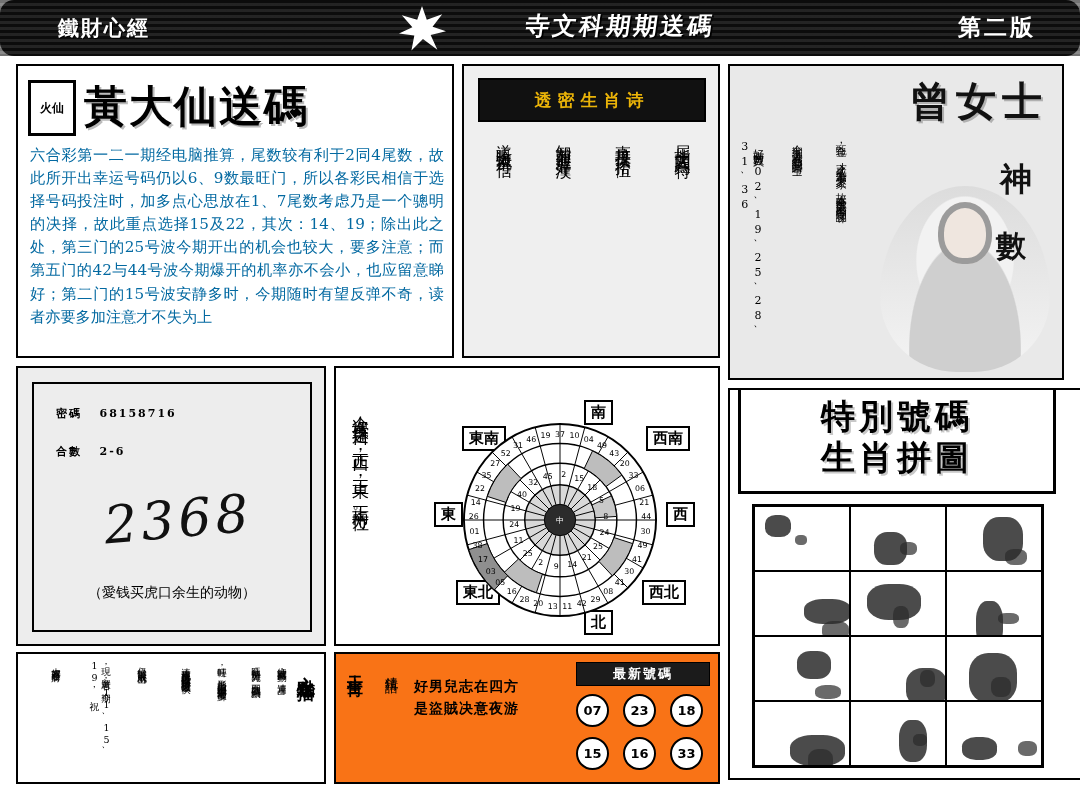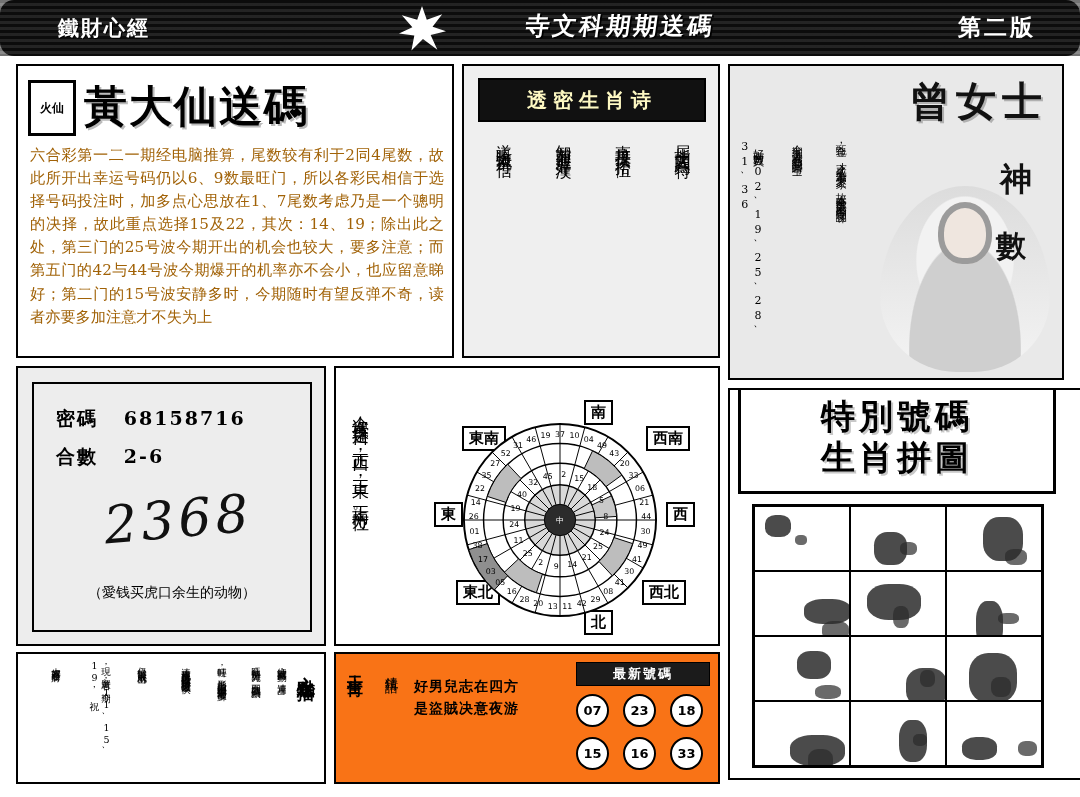--- a/index.html
+++ b/index.html
@@ -67,32 +67,32 @@
     position:absolute;left:10px;top:14px;width:48px;height:56px;
     border:3px solid #000;box-sizing:border-box;
     display:flex;align-items:center;justify-content:center;
     font-size:12px;line-height:1.05;text-align:center;font-weight:bold;
     font-family:"DejaVu Serif","Liberation Serif",serif;
   }
   .art-body{
     position:absolute;left:12px;top:78px;width:414px;
     font-size:15.2px;line-height:1.52;text-align:justify;
     font-family:"DejaVu Serif","Liberation Serif",serif;
-    color:#a16207;
+    color:#0369a1;
   }
 
   
   .poembox{left:462px;top:64px;width:258px;height:294px;background:#efefef;}
   .poem-head{
     position:absolute;left:14px;top:12px;width:228px;height:44px;
     background:#111;border:2px solid #000;box-sizing:border-box;
     display:flex;align-items:center;justify-content:center;
   }
   .poem-head span{
-    color:#fef9c3;font-size:20px;letter-spacing:6px;font-weight:bold;
+    color:#eab308;font-size:17px;letter-spacing:6px;font-weight:bold;
     font-family:"DejaVu Serif","Liberation Serif",serif;
   }
   .poem-cols{position:absolute;left:10px;top:66px;width:238px;height:214px;display:flex;flex-direction:row-reverse;justify-content:space-around;}
   .poem-col{font-size:16px;letter-spacing:3px;line-height:1.15;}
 
   
   .lady{left:728px;top:64px;width:336px;height:316px;background:#e9e9e9;}
   .lady-title{
     position:absolute;right:14px;top:8px;
     font-size:40px;font-weight:bold;letter-spacing:6px;
@@ -128,21 +128,21 @@
     box-shadow:0 0 0 6px #9b9b9b inset;
   }
 
   
   .codebox{left:16px;top:366px;width:310px;height:280px;background:#ededed;}
   .code-inner{
     position:absolute;left:14px;top:14px;width:280px;height:250px;
     border:2px solid #000;box-sizing:border-box;background:#ededed;
   }
   .code-line{
-    position:absolute;font-size:19px;letter-spacing:2px;font-weight:bold;
+    position:absolute;font-size:11px;letter-spacing:2px;font-weight:bold;
     font-family:"DejaVu Serif","Liberation Serif",serif;
   }
   .code-l1{left:22px;top:22px;}
   .code-l2{left:22px;top:60px;}
   .code-hand{
     position:absolute;left:70px;top:105px;
     font-size:52px;font-family:"DejaVu Serif","Liberation Serif",serif;
     letter-spacing:4px;color:#111;
     transform:rotate(-5deg);font-style:italic;
   }

